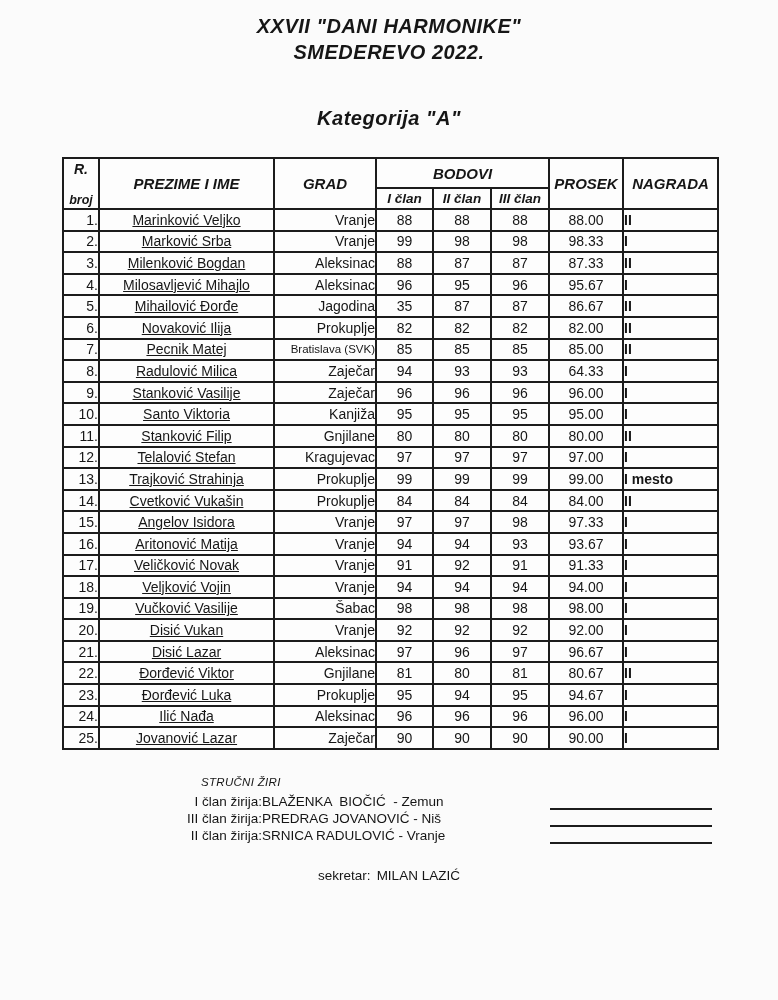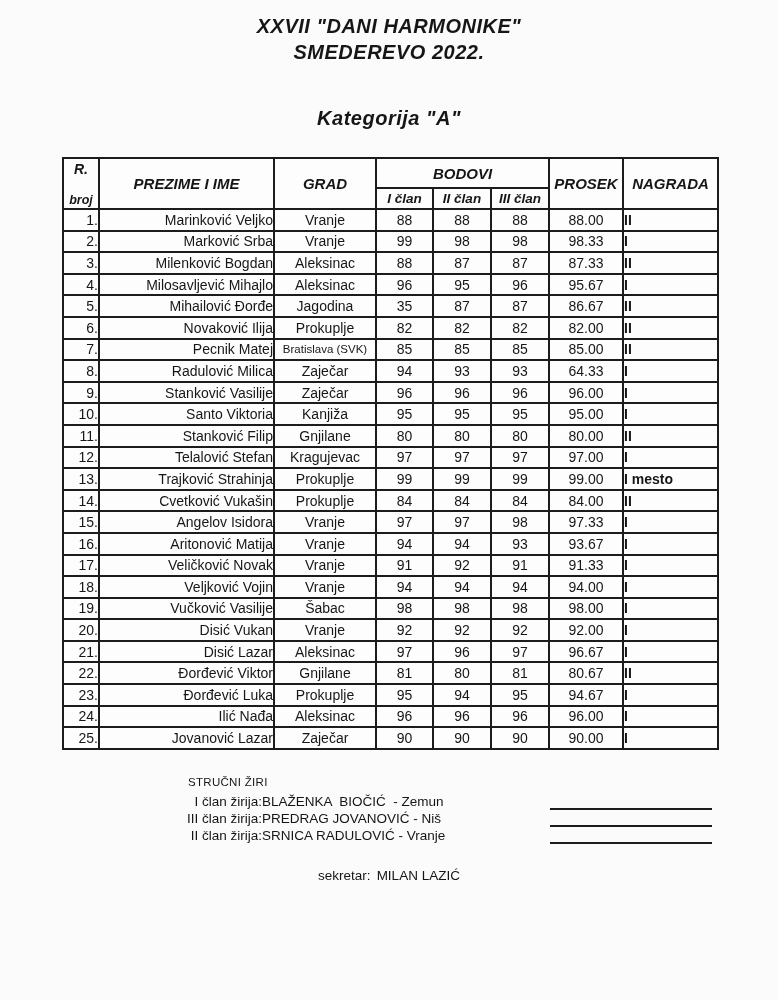--- a/index.html
+++ b/index.html
@@ -40,30 +40,30 @@
   tr.head-sub th { font-size: 13.5px; height: 19px; }
   .rank-wrap {
     display: flex; flex-direction: column; justify-content: space-between;
     align-items: center; height: 44px; padding: 3px 0 2px 0;
   }
   .rank-top { font-size: 14px; line-height: 1; }
   .rank-bottom { font-size: 12.5px; line-height: 1; }
 
   tbody td { height: 19.6px; font-size: 14px; vertical-align: middle; background: #fdfdfd; }
   td.c-rank  { text-align: right; padding-right: 7px; }
-  td.c-name  { text-align: right; padding-left: 5px; }
-  td.c-city  { text-align: center; padding-left: 5px; }
+  td.c-name  { text-align: center; padding-left: 5px; text-decoration: underline; }
+  td.c-city  { text-align: right; padding-left: 5px; }
   td.c-city.small { font-size: 11.5px; }
   td.c-score { text-align: center; }
   td.c-avg   { text-align: center; }
   td.c-award { text-align: left; font-weight: bold; }
 
   .jury-title {
-    position: absolute; left: 188px; top: 776px;
-    font-size: 11.5px; letter-spacing: 0.3px;
+    position: absolute; left: 201px; top: 776px;
+    font-size: 11.5px; letter-spacing: 0.3px; font-style: italic;
   }
   .jury-list { position: absolute; left: 150px; top: 793px; font-size: 13.5px; }
   .jury-line { display: flex; height: 17px; line-height: 17px; }
   .jury-label { width: 112px; text-align: right; flex: 0 0 auto; }
   .jury-value { margin-left: 0; white-space: pre; }
 
   .signatures { position: absolute; left: 550px; top: 808px; width: 162px; }
   .sig-line { height: 2px; background: #1c1c1c; margin-bottom: 15px; }
 
   .secretary {

